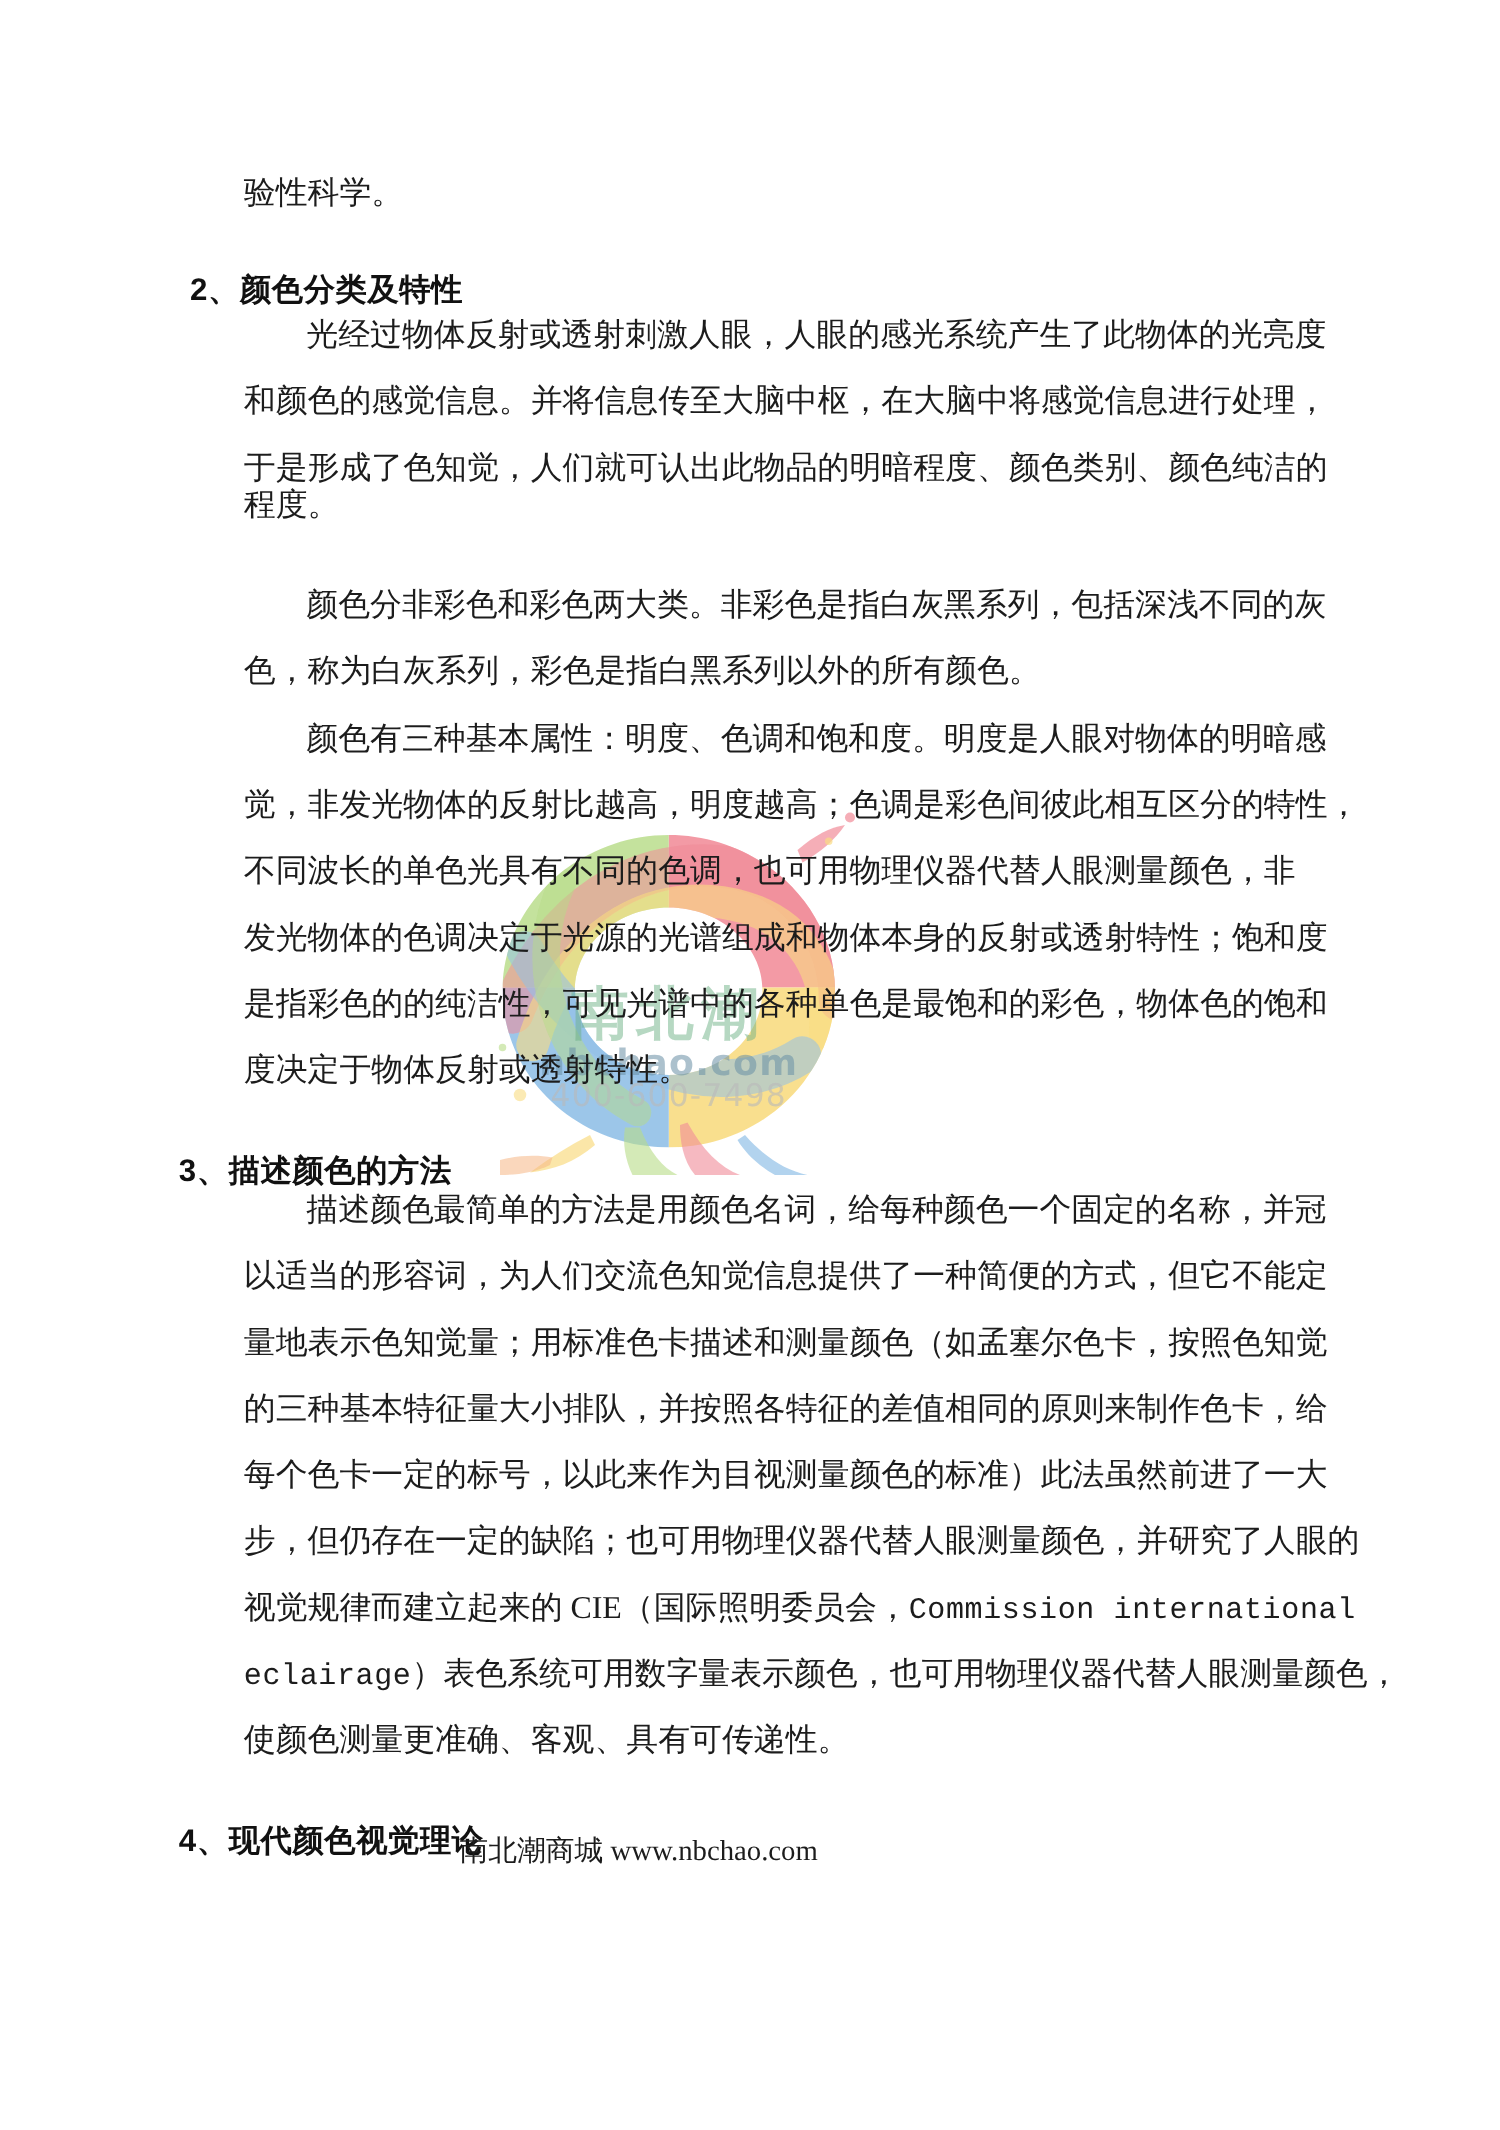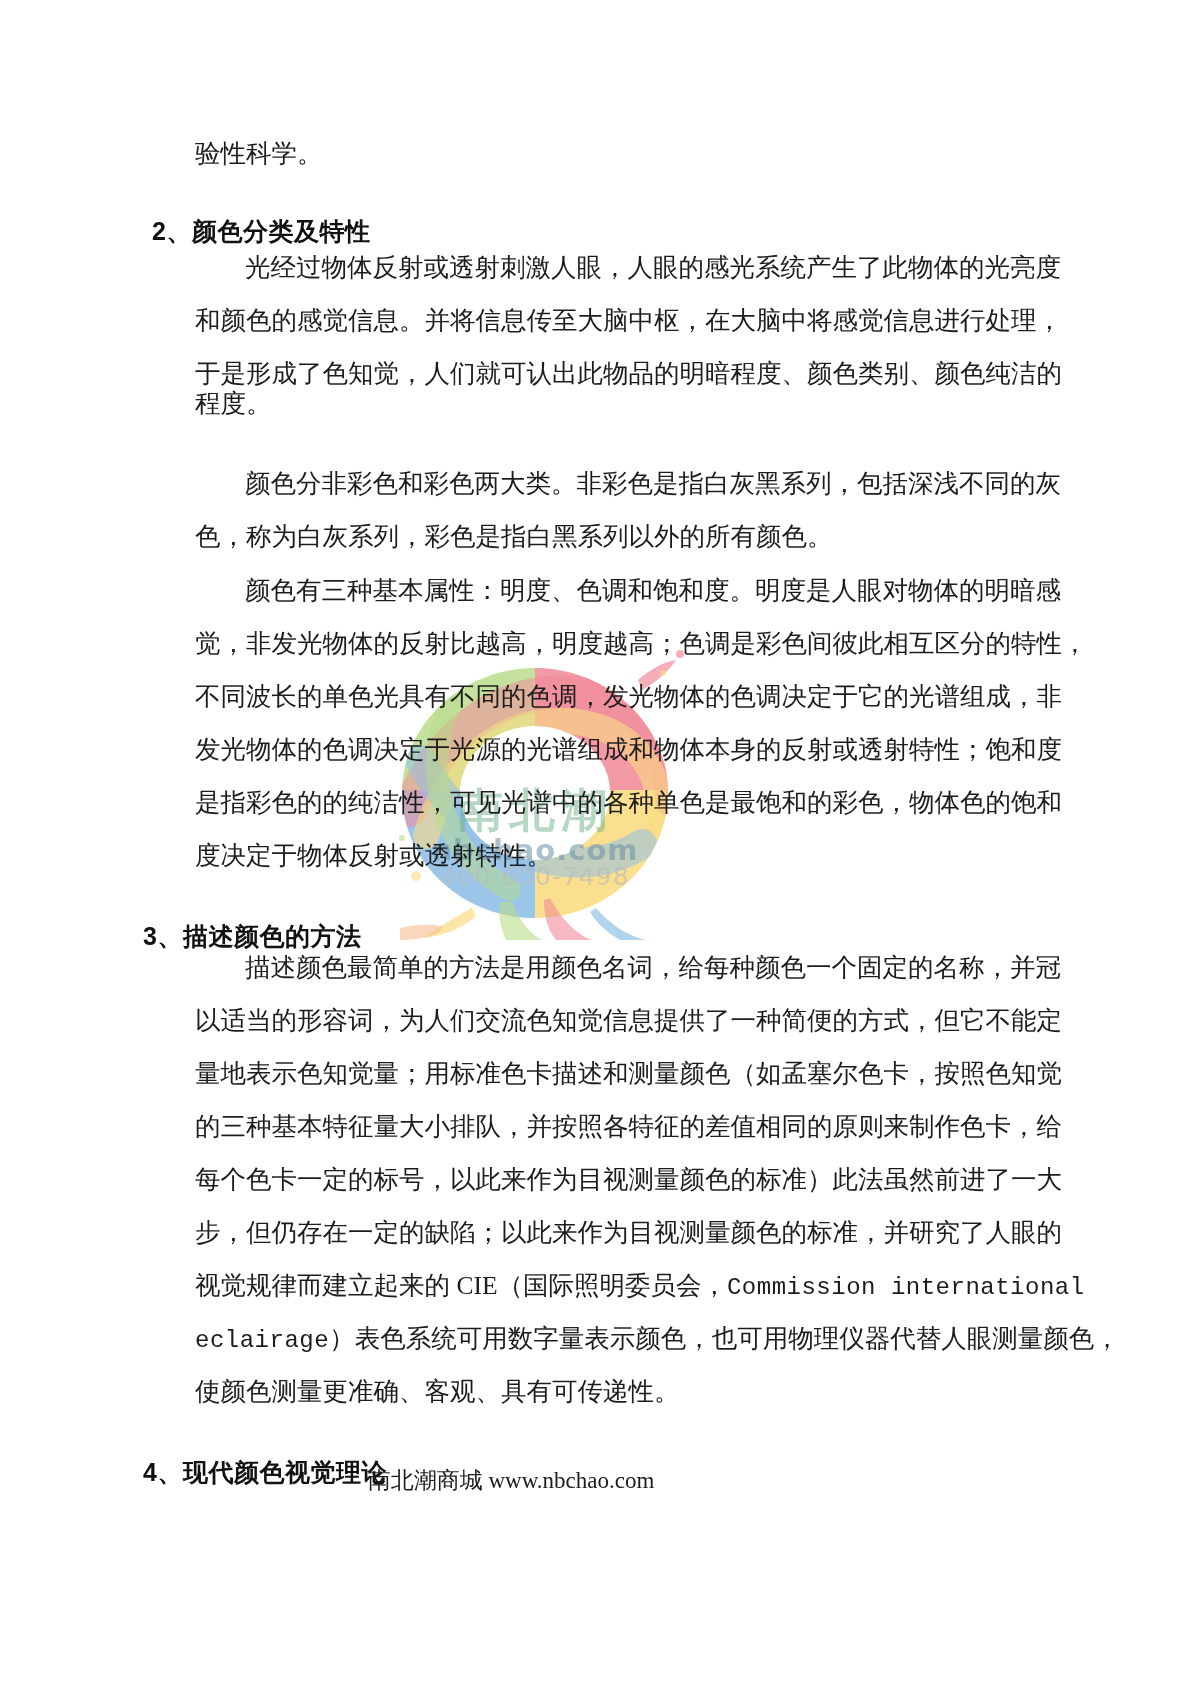--- a/index.html
+++ b/index.html
@@ -202,33 +202,33 @@
       <div class="para-line" style="left:245px; top:250px;">光经过物体反射或透射刺激人眼，人眼的感光系统产生了此物体的光亮度</div>
       <div class="para-line" style="left:195px; top:303px;">和颜色的感觉信息。并将信息传至大脑中枢，在大脑中将感觉信息进行处理，</div>
       <div class="para-line" style="left:195px; top:356px;">于是形成了色知觉，人们就可认出此物品的明暗程度、颜色类别、颜色纯洁的</div>
       <div class="para-line" style="left:195px; top:386px;">程度。</div>
 
       <div class="para-line" style="left:245px; top:466px;">颜色分非彩色和彩色两大类。非彩色是指白灰黑系列，包括深浅不同的灰</div>
       <div class="para-line" style="left:195px; top:519px;">色，称为白灰系列，彩色是指白黑系列以外的所有颜色。</div>
 
       <div class="para-line" style="left:245px; top:573px;">颜色有三种基本属性：明度、色调和饱和度。明度是人眼对物体的明暗感</div>
       <div class="para-line" style="left:195px; top:626px;">觉，非发光物体的反射比越高，明度越高；色调是彩色间彼此相互区分的特性，</div>
-      <div class="para-line" style="left:195px; top:679px;">不同波长的单色光具有不同的色调，发光物体的色调决定于它的光谱组成，非</div>
+      <div class="para-line" style="left:195px; top:679px;">不同波长的单色光具有不同的色调，也可用物理仪器代替人眼测量颜色，非</div>
       <div class="para-line" style="left:195px; top:732px;">发光物体的色调决定于光源的光谱组成和物体本身的反射或透射特性；饱和度</div>
       <div class="para-line" style="left:195px; top:785px;">是指彩色的的纯洁性，可见光谱中的各种单色是最饱和的彩色，物体色的饱和</div>
       <div class="para-line" style="left:195px; top:838px;">度决定于物体反射或透射特性。</div>
 
       <div class="heading" style="left:143px; top:896px;">3、描述颜色的方法</div>
 
       <div class="para-line" style="left:245px; top:950px;">描述颜色最简单的方法是用颜色名词，给每种颜色一个固定的名称，并冠</div>
       <div class="para-line" style="left:195px; top:1003px;">以适当的形容词，为人们交流色知觉信息提供了一种简便的方式，但它不能定</div>
       <div class="para-line" style="left:195px; top:1056px;">量地表示色知觉量；用标准色卡描述和测量颜色（如孟塞尔色卡，按照色知觉</div>
       <div class="para-line" style="left:195px; top:1109px;">的三种基本特征量大小排队，并按照各特征的差值相同的原则来制作色卡，给</div>
       <div class="para-line" style="left:195px; top:1162px;font-family:Liberation Mono, monospace;">每个色卡一定的标号，以此来作为目视测量颜色的标准）此法虽然前进了一大</div>
-      <div class="para-line" style="left:195px; top:1215px;">步，但仍存在一定的缺陷；以此来作为目视测量颜色的标准，并研究了人眼的</div>
+      <div class="para-line" style="left:195px; top:1215px;">步，但仍存在一定的缺陷；也可用物理仪器代替人眼测量颜色，并研究了人眼的</div>
 
       <div class="para-line mono-mix" style="left:195px; top:1268px;"><span>视觉规律而建立起来的 CIE（国际照明委员会，</span><span class="mono">Commission international</span></div>
 
       <div class="para-line mono-mix" style="left:195px; top:1321px;"><span class="mono">eclairage</span><span>）表色系统可用数字量表示颜色，也可用物理仪器代替人眼测量颜色，</span></div>
 
       <div class="para-line" style="left:195px; top:1374px;">使颜色测量更准确、客观、具有可传递性。</div>
 
       <div class="heading" style="left:143px; top:1432px;">4、现代颜色视觉理论</div>
 
       <div class="footer"><span>南北潮商城</span>&nbsp;<span class="site-url">www.nbchao.com</span></div>

